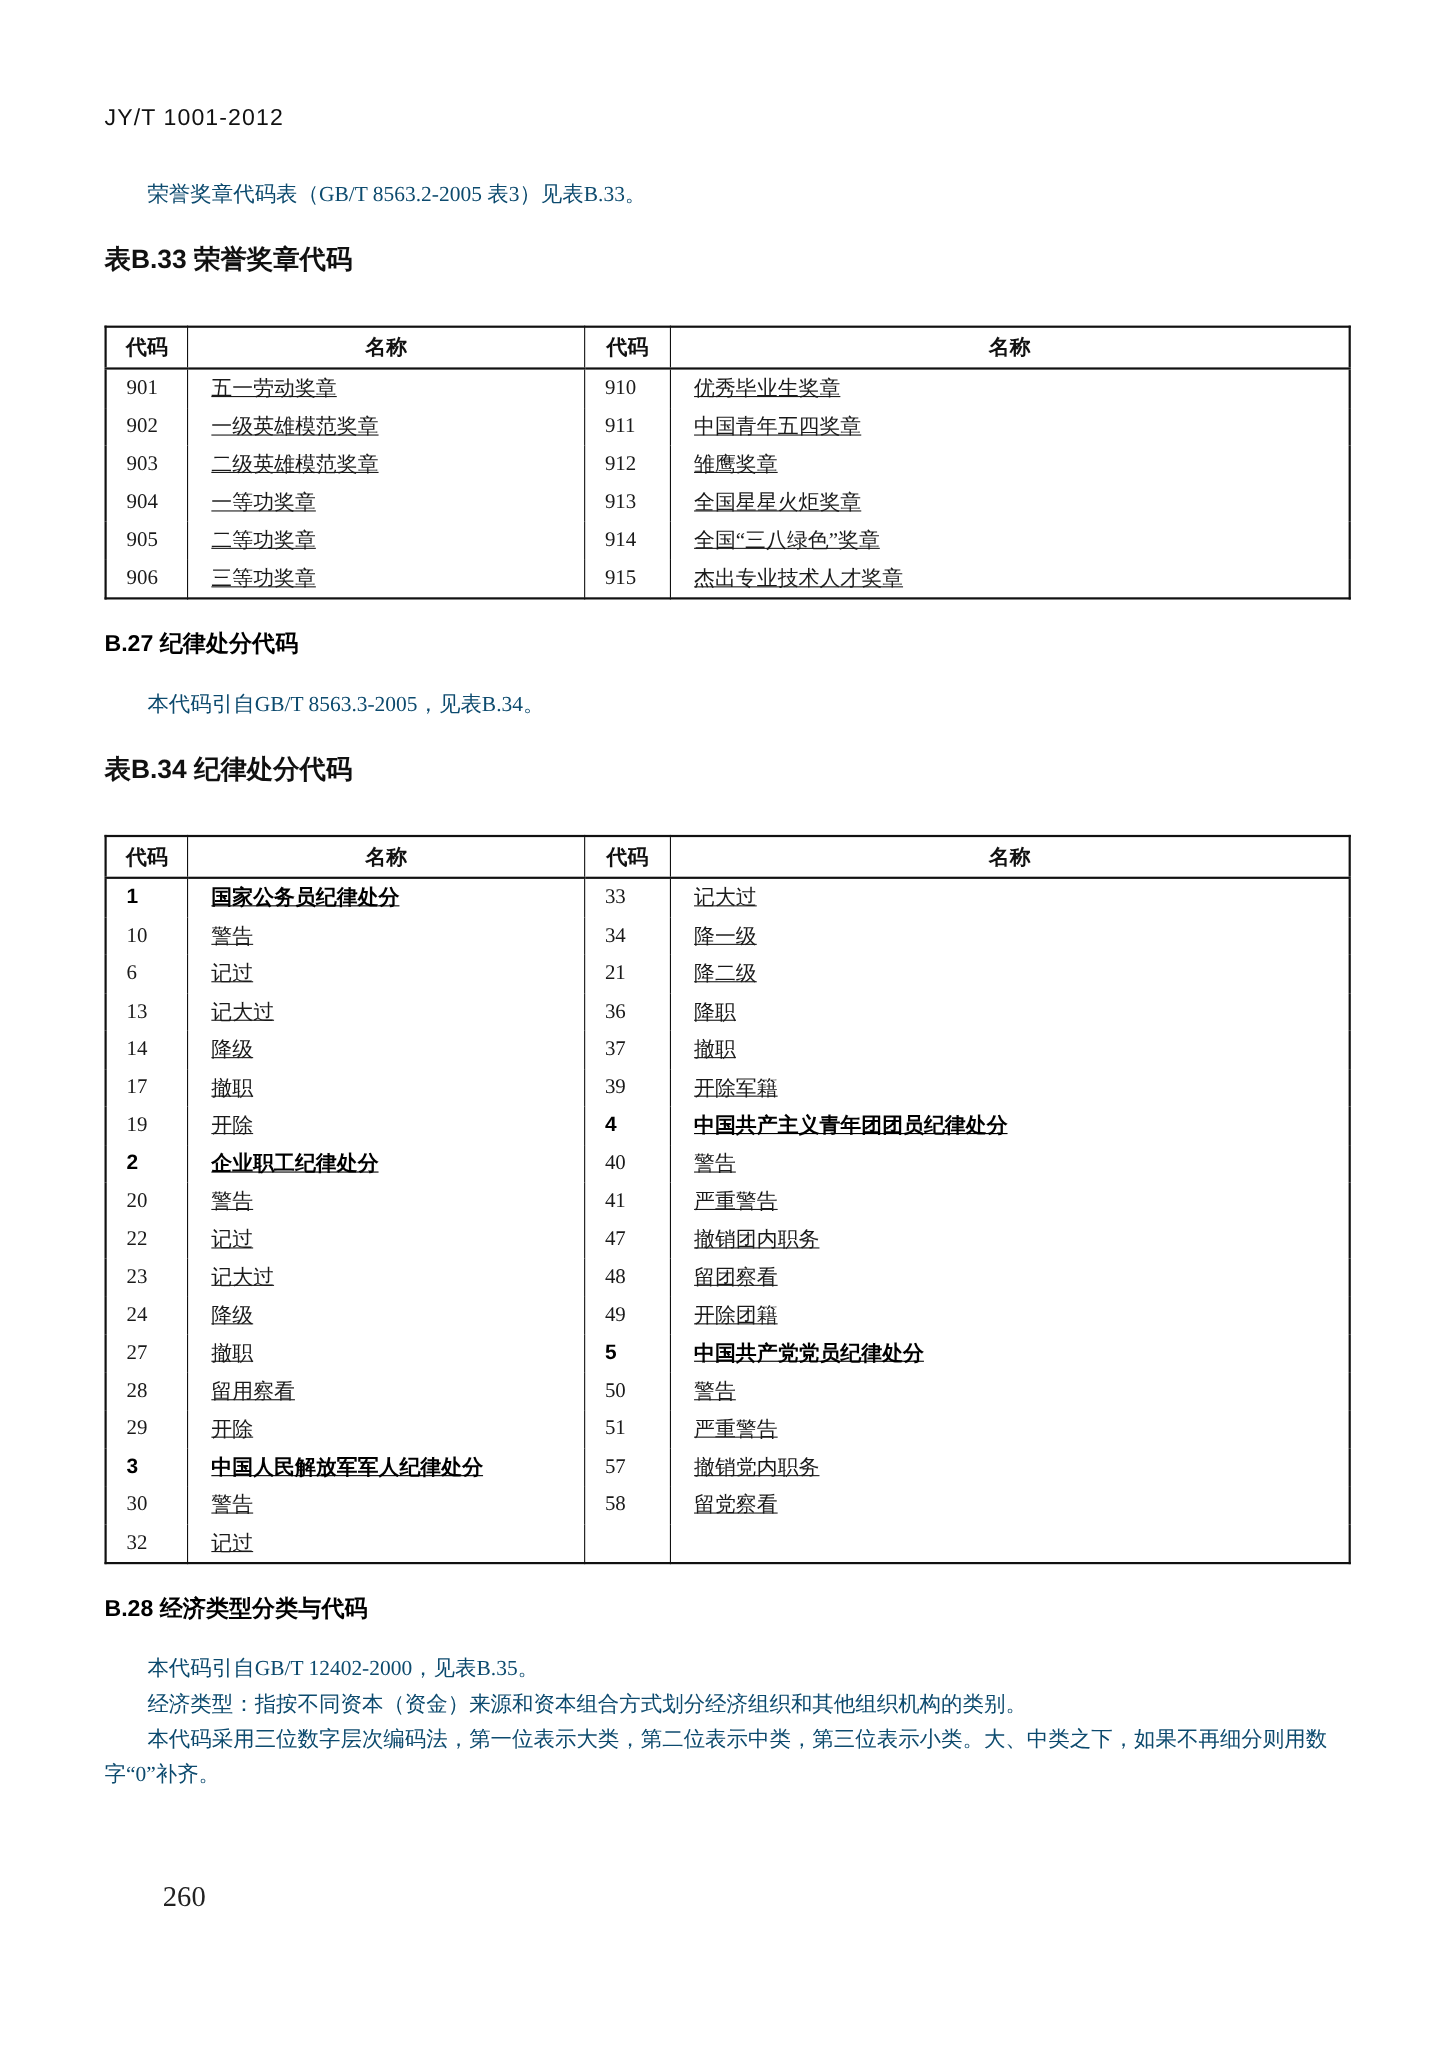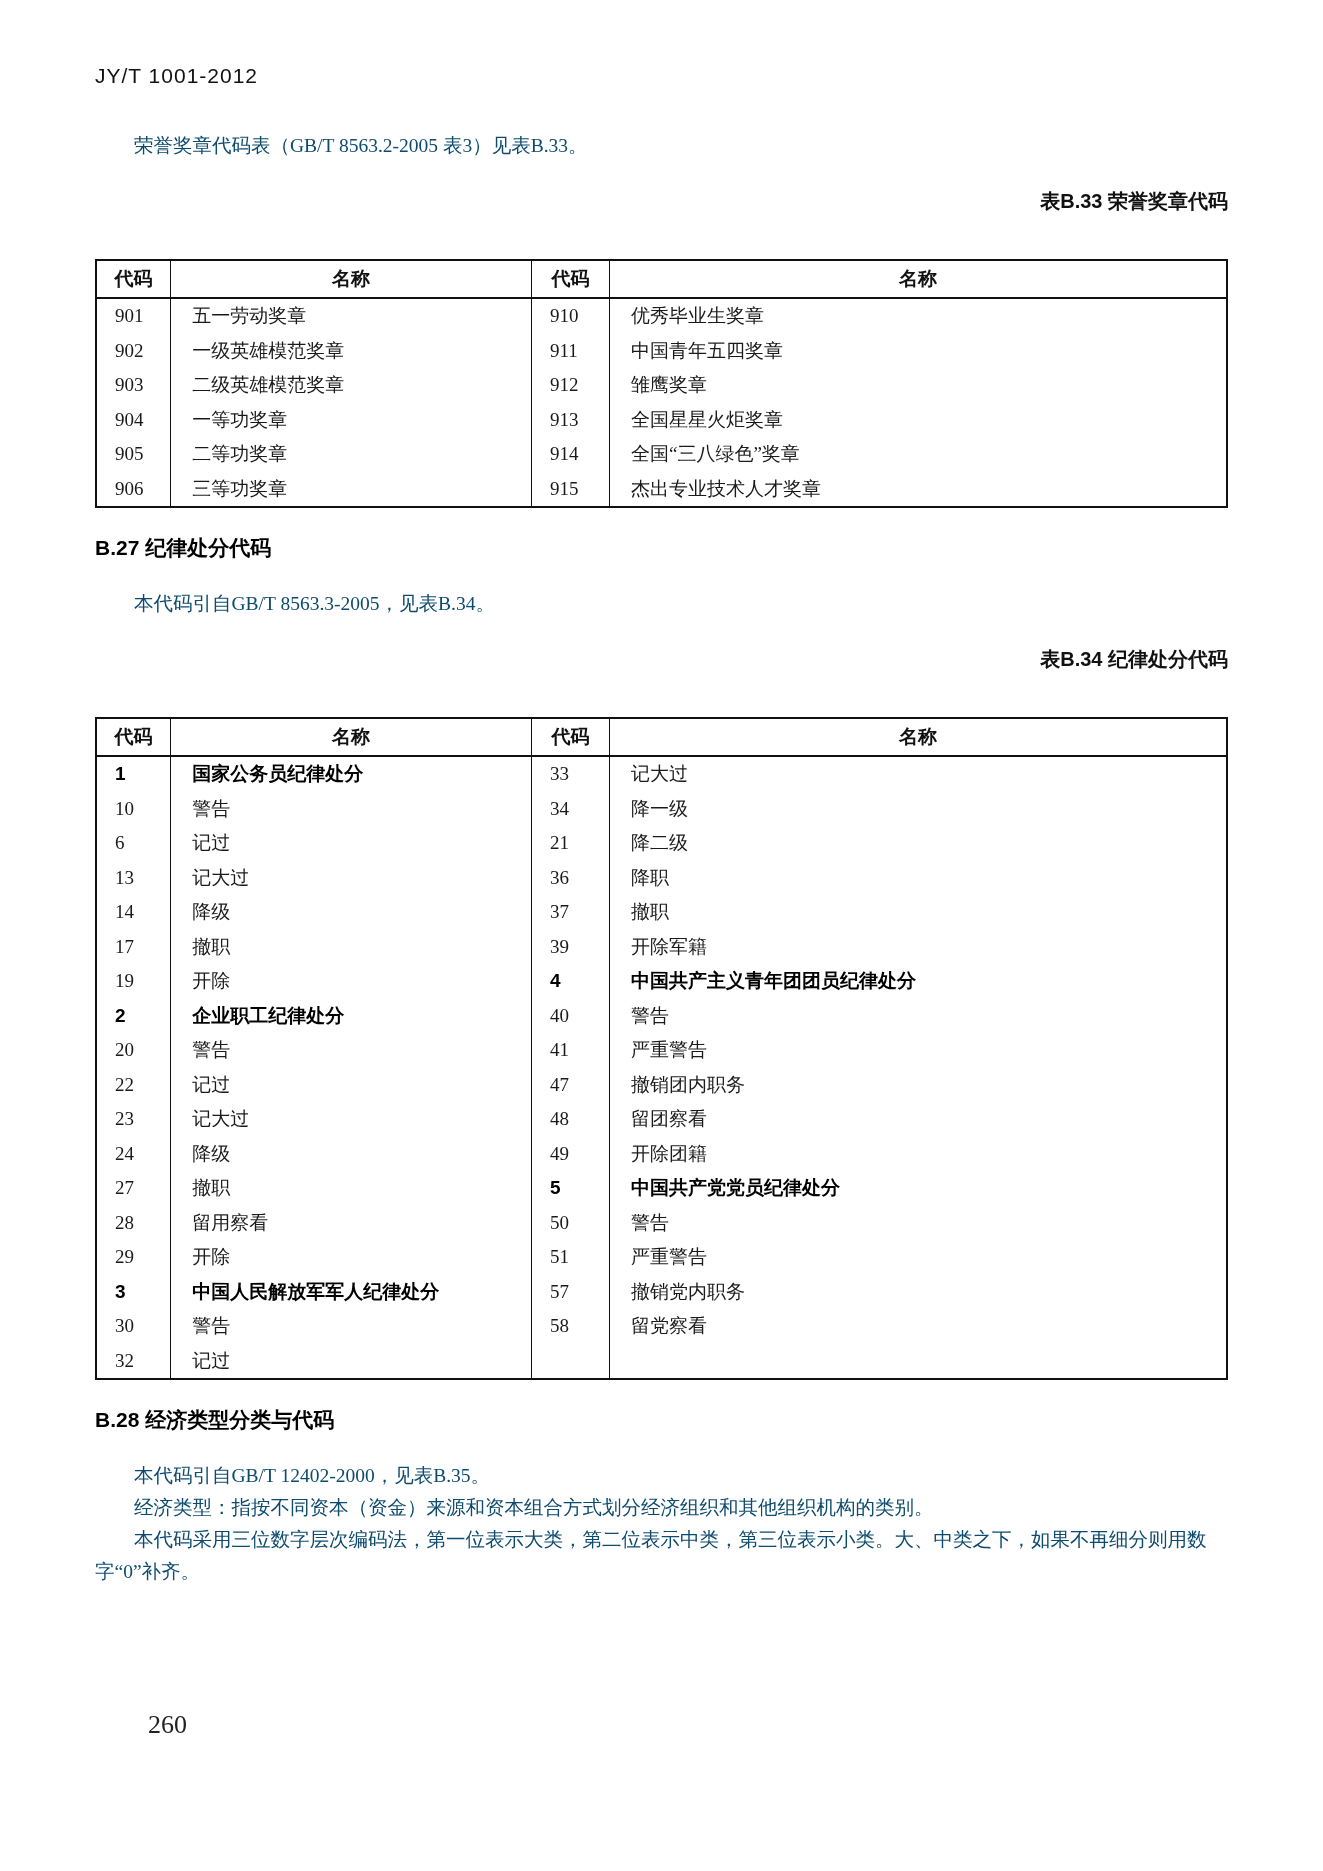--- a/index.html
+++ b/index.html
@@ -16,40 +16,40 @@
     font-family: "Liberation Serif", "DejaVu Serif", serif;
     overflow: hidden;
   }
   .content {
     position: absolute;
     left: 95px;
     width: 1133px;
     top: 0;
   }
   .doc-code {
-    margin-top: 64px;
+    margin-top: 96px;
     font-family: "Liberation Sans", "DejaVu Sans", sans-serif;
     font-size: 21px;
     letter-spacing: 1px;
     color: #111;
   }
   .body-text {
     font-size: 19.5px;
     line-height: 32px;
     margin: 0;
     color: #0c4a6e;
   }
   .indent { text-indent: 2em; }
   .intro { margin-top: 42px; }
   .table-caption {
     margin-top: 26px;
-    text-align: right;
+    text-align: left;
     font-family: "Liberation Sans", "DejaVu Sans", sans-serif;
     font-weight: bold;
-    font-size: 20px;
+    font-size: 24px;
     color: #111;
   }
   table.codes {
     margin-top: 44px;
     width: 100%;
     border-collapse: collapse;
     table-layout: fixed;
     border: 2.5px solid #111;
   }
   table.codes col.c-code1 { width: 6.6%; }
@@ -72,21 +72,21 @@
     font-size: 19px;
     height: 34.5px;
     padding: 0 0 0 18px;
     border-left: 1.5px solid #111;
     border-right: 1.5px solid #111;
     vertical-align: middle;
     white-space: nowrap;
     overflow: hidden;
     color: #1a1a1a;
   }
-  table.codes td.name-col { padding-left: 21px; }
+  table.codes td.name-col { padding-left: 21px; text-decoration: underline; }
   table.codes td.bold {
     font-weight: bold;
     font-family: "Liberation Sans", "DejaVu Sans", sans-serif;
     font-size: 19px;
     color: #000;
   }
   .section-heading {
     margin-top: 26px;
     font-family: "Liberation Sans", "DejaVu Sans", sans-serif;
     font-weight: bold;

